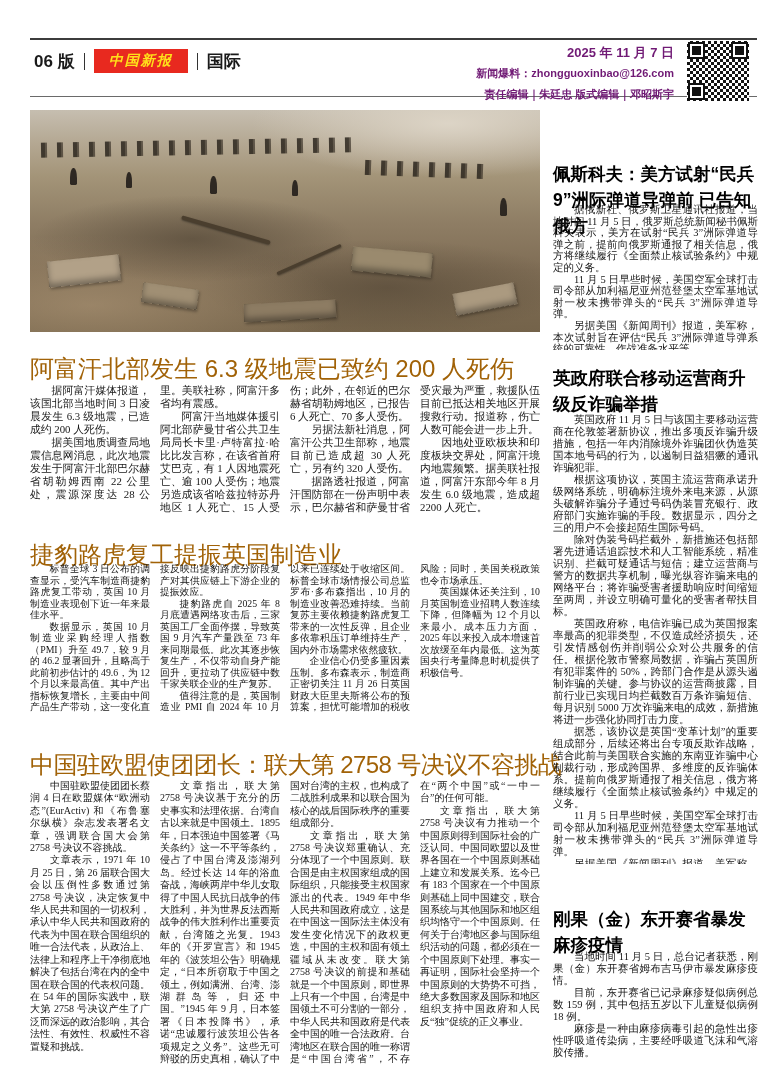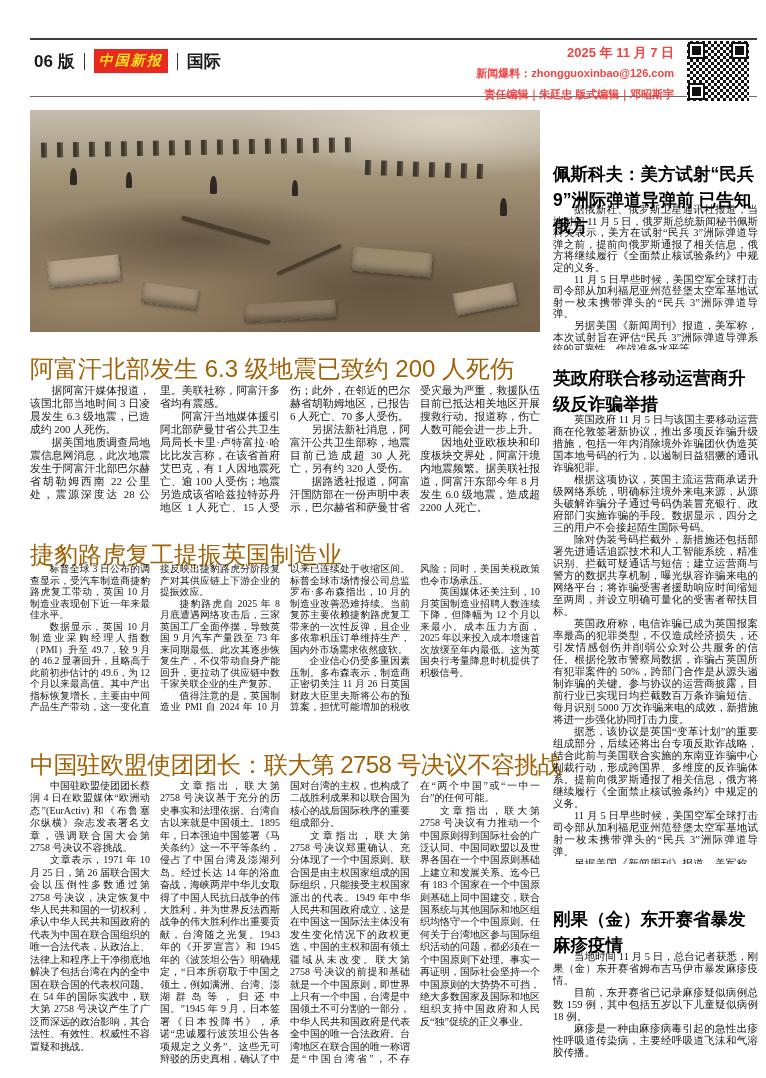--- a/index.html
+++ b/index.html
@@ -8,22 +8,22 @@
     background:#ffffff;color:#111;
     font-family:"Liberation Sans", sans-serif;
   }
   .rule{position:absolute;left:30px;width:727px;background:#3c3c3c}
   #rule-top{top:38px;height:2px}
   #rule-header{top:96px;height:1px;background:#6a6a6a}
 
   
   .hdr-left{position:absolute;left:34px;top:49px;display:flex;align-items:center;gap:9px;font-weight:bold;font-size:17px;color:#1a1a1a}
   .hdr-sep{width:1px;height:17px;background:#333}
-  .masthead{background:#e8291f;color:#ffe11a;font-size:14px;font-weight:bold;padding:3px 5px;letter-spacing:2px;font-style:italic}
-  .hdr-right{position:absolute;right:92px;top:44px;text-align:right;font-weight:bold;color:#ef4444}
+  .masthead{background:#e8291f;color:#ffe11a;font-size:14px;font-weight:bold;padding:3px 15px;letter-spacing:2px;font-style:italic}
+  .hdr-right{position:absolute;right:92px;top:44px;text-align:right;font-weight:bold;color:#701a75}
   .hdr-date{font-size:13px}
   .hdr-tip{font-size:11px;margin-top:4px}
   .hdr-editors{font-size:11px;margin-top:6px}
 
   
   .qr{position:absolute;left:687px;top:41px;width:62px;height:60px;
       background:repeating-conic-gradient(#141414 0 25%,#fff 0 50%) 0 0/6px 6px;}
   .fdr{position:absolute;width:13px;height:13px;border:2px solid #111;background:#fff}
   .fdr::after{content:"";position:absolute;inset:2px;background:#111}
   .fdr.tl{left:1px;top:1px}.fdr.tr{right:1px;top:1px}.fdr.bl{left:1px;bottom:1px}

